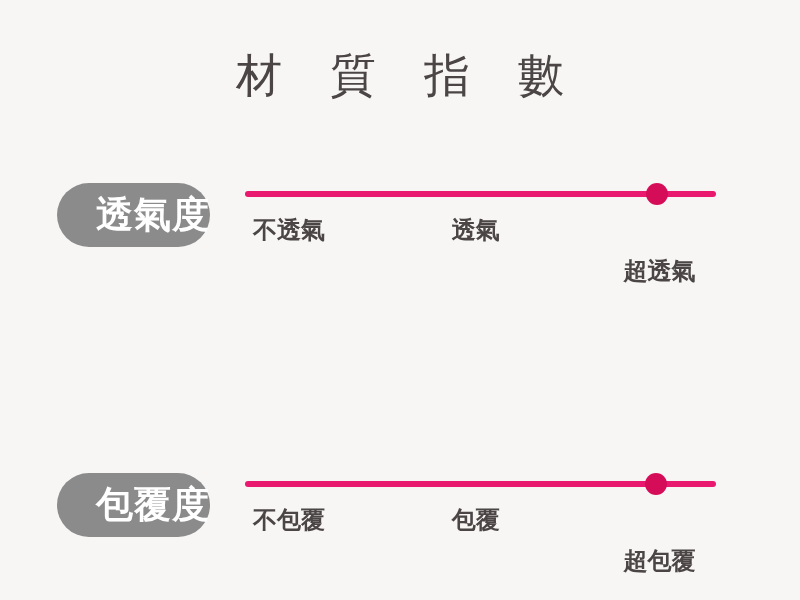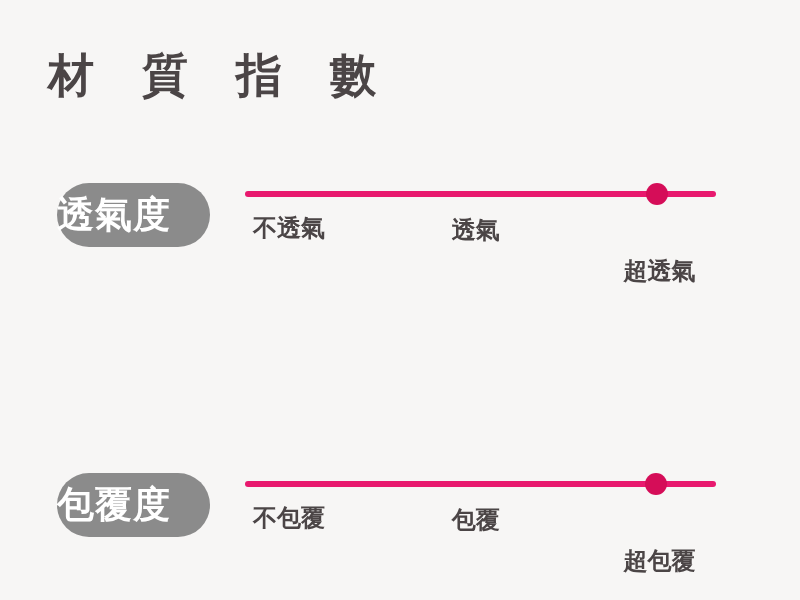--- a/index.html
+++ b/index.html
@@ -20,24 +20,24 @@
   .canvas {
     position: relative;
     width: 800px;
     height: 600px;
   }
   .title {
     position: absolute;
     top: 52px;
     left: 0;
     width: 800px;
-    text-align: left;
+    text-align: center;
     font-size: 46px;
     line-height: 1;
-    font-weight: bold;
+    font-weight: normal;
     color: var(--text);
     letter-spacing: 48px;
     text-indent: 48px;
     white-space: nowrap;
   }
   .row {
     position: absolute;
     left: 57px;
     width: 660px;
     height: 66px;
@@ -49,21 +49,21 @@
     position: absolute;
     left: 0;
     top: 0;
     width: 153px;
     height: 64px;
     border-radius: 33px;
     background: var(--pill-bg);
     color: var(--pill-text);
     display: flex;
     align-items: center;
-    justify-content: flex-start;
+    justify-content: flex-end;
     font-size: 37px;
     font-weight: bold;
     letter-spacing: 1px;
     white-space: nowrap;
   }
   .slider {
     position: absolute;
     left: 188px;
     top: 0;
     width: 471px;
@@ -89,21 +89,21 @@
   }
   .labels span {
     position: absolute;
     top: 35px;
     font-size: 24px;
     line-height: 1;
     font-weight: bold;
     color: var(--text);
     white-space: nowrap;
   }
-  .lab-left  { left: 8px; font-family: Liberation Mono, monospace; }
+  .lab-left  { left: 8px; }
   .lab-mid   { left: 49%; transform: translateX(-50%); text-align: right; }
   .lab-right { left: 88%; transform: translateX(-50%); margin-top: 41px; }
 </style>
 </head>
 <body>
 
 <div class="canvas">
 
   <h1 class="title">材質指數</h1>
 

